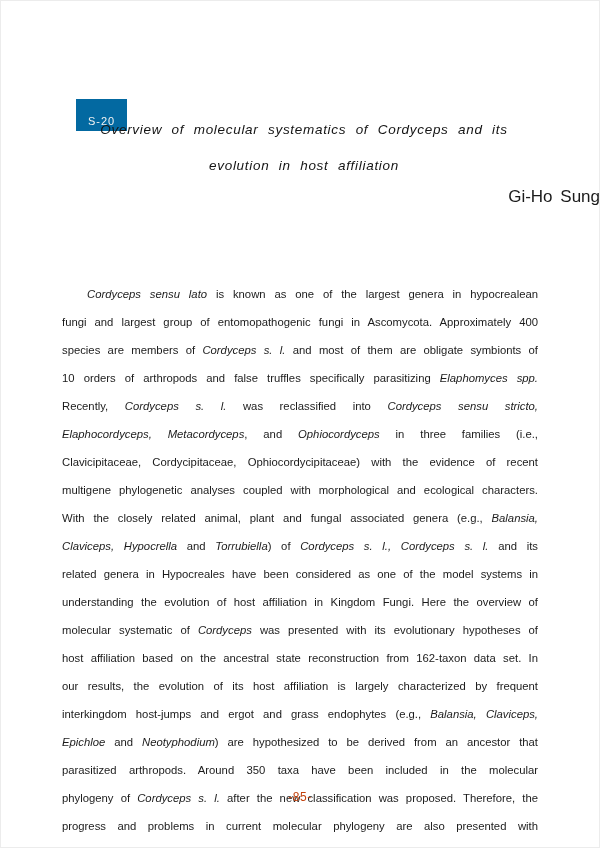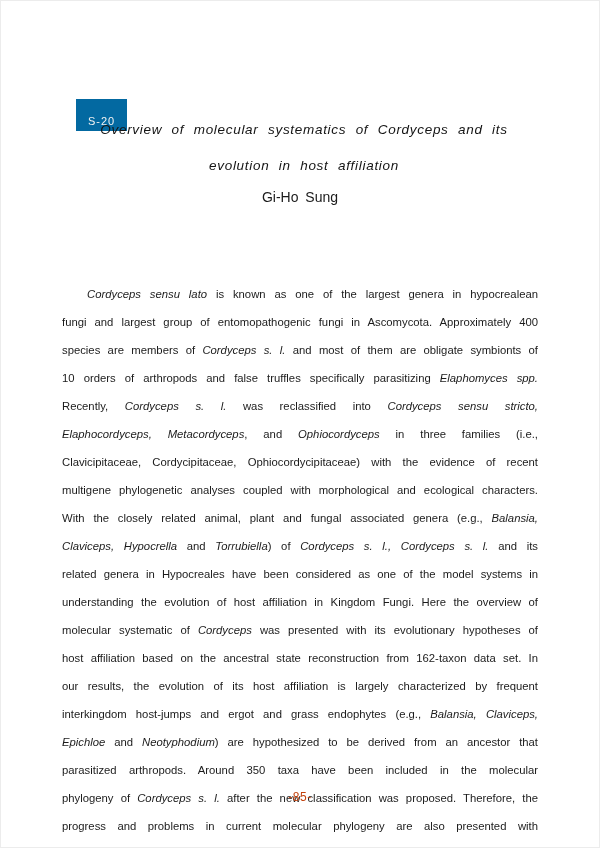--- a/index.html
+++ b/index.html
@@ -45,22 +45,22 @@
     padding-left: 8px;
   }
   .title .line + .line {
     margin-top: 21px;
   }
   .byline {
     position: absolute;
     top: 188px;
     left: 0;
     width: 100%;
-    text-align: center;
-    font-size: 14px;
+    text-align: right;
+    font-size: 17px;
     line-height: 18px;
     word-spacing: 3px;
     color: #1b1b1b;
   }
   .abstract {
     position: absolute;
     left: 62px;
     top: 269px;
     width: 476px;
     font-size: 11.3px;

